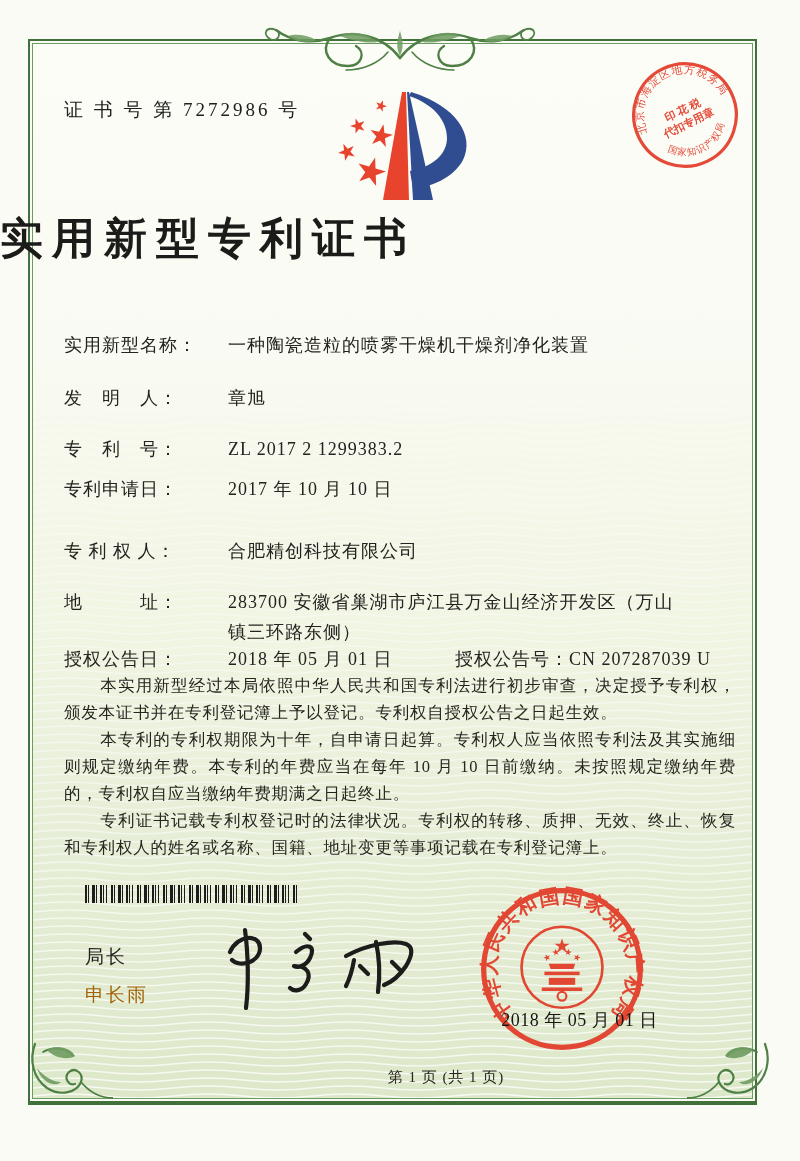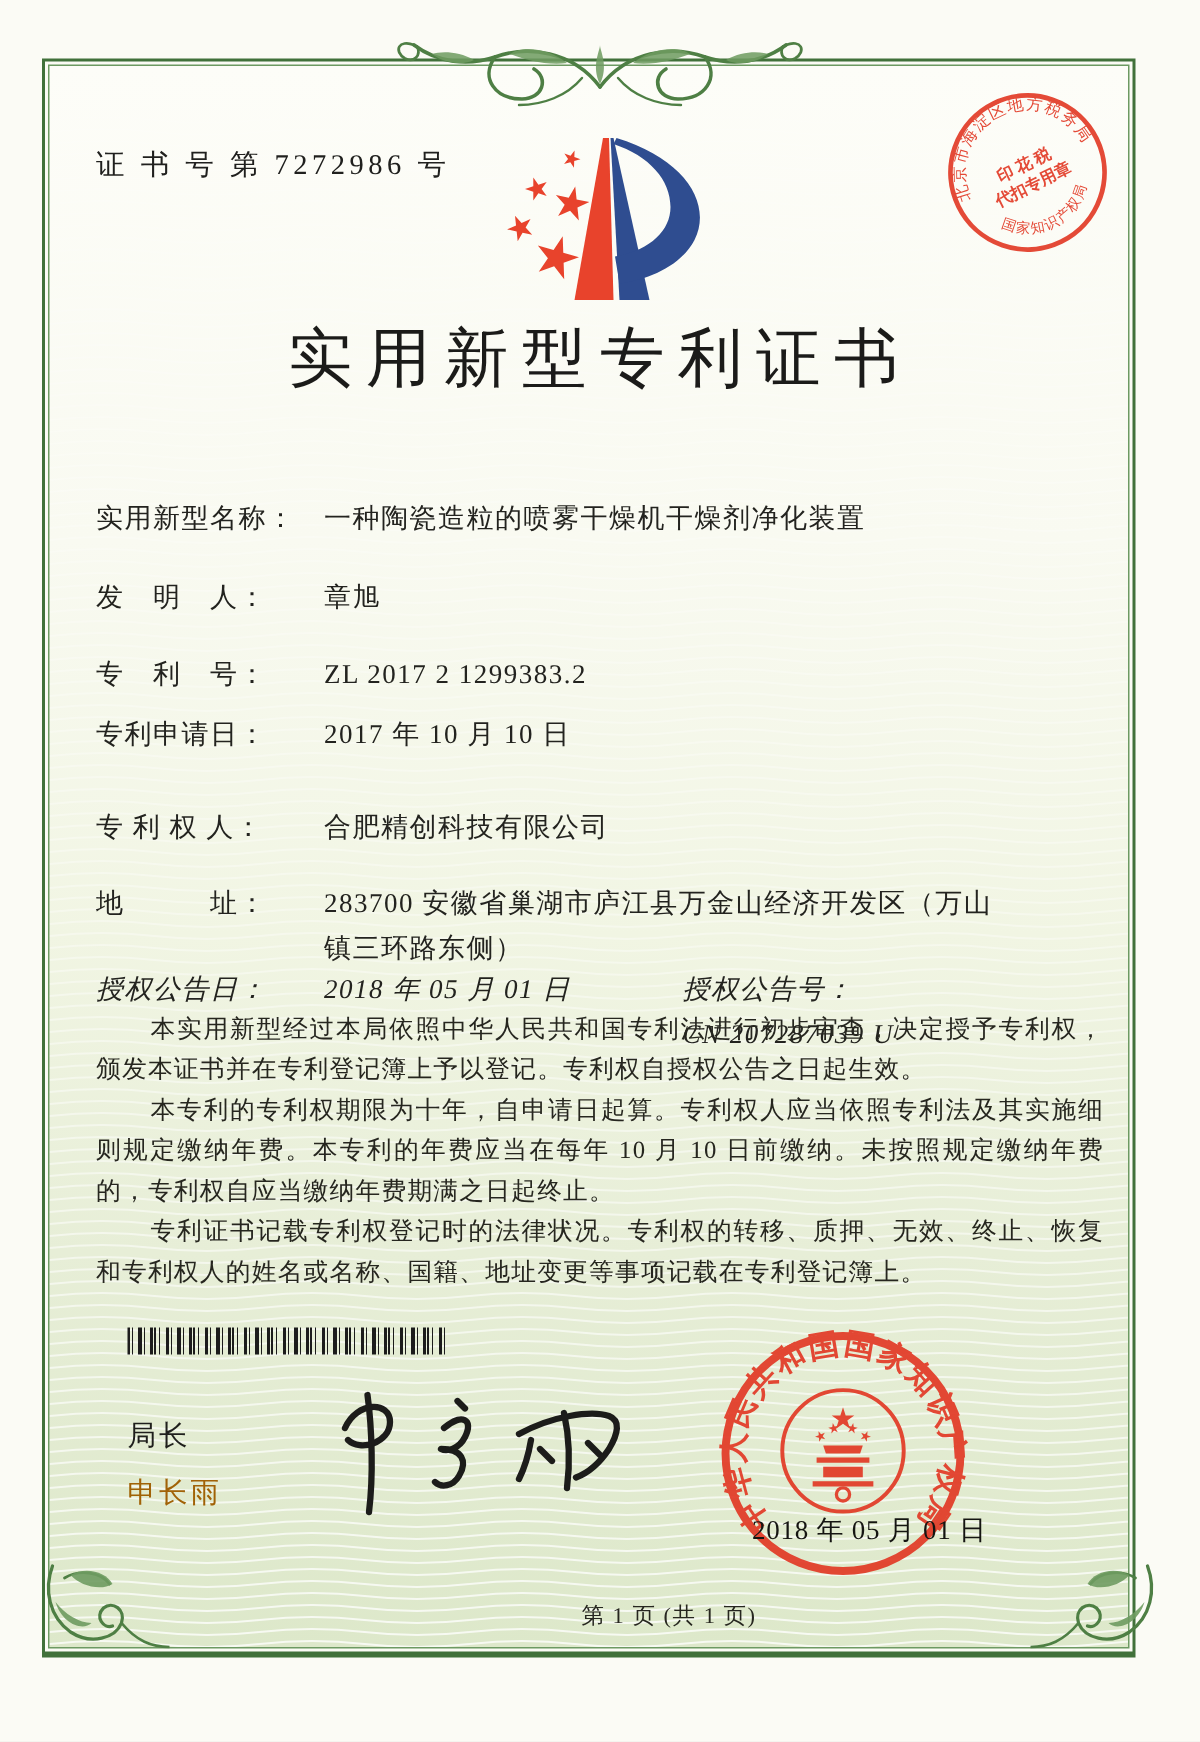--- a/index.html
+++ b/index.html
@@ -12,35 +12,35 @@
   .frame-inner { position:absolute; inset:2px; border:1px solid #6d9a62;
            background:linear-gradient(180deg,#fdfdf8 0%,#f9faf1 30%,#f1f5e3 55%,#e7eed7 75%,#dde8ca 100%); }
   .waves-svg { position:absolute; inset:0; width:100%; height:100%; }
 
   .abs { position:absolute; }
 
   .cert-number { left:64px; top:97px; font-size:19px; letter-spacing:3px; color:#20201e; }
 
   .logo-svg { left:325px; top:86px; width:180px; height:120px; }
 
-  .cert-title { left:0; top:210px; width:800px; text-align:center; font-size:43px; font-weight:normal;
+  .cert-title { left:0; top:210px; width:800px; font-size:43px; font-weight:bold;
                 letter-spacing:9px; color:#1b1b19; }
   .field-row { position:absolute; left:64px; width:672px; display:flex; font-size:18px;
-               letter-spacing:1px; line-height:30px; color:#23231f; }
+               letter-spacing:1px; line-height:30px; color:#23231f;gap:12px; }
   .field-label { flex:0 0 152px; white-space:nowrap; }
   .field-value { flex:1; }
   .row-name    { top:330px; }
   .row-inventor{ top:383px; }
   .row-patno   { top:434px; }
   .row-filing  { top:474px; }
   .row-patentee{ top:536px; }
   .row-address { top:587px; }
   .row-address .field-value { max-width:462px; }
   .row-grant   { top:644px; }
-  .grant-no-group { position:absolute; left:391px; top:0; display:flex; white-space:nowrap;flex-direction:column; }
+  .grant-no-group { position:absolute; left:391px; top:0; display:flex; white-space:nowrap; }
 
   .paragraphs { left:64px; top:672px; width:672px; font-size:16.5px; letter-spacing:0.8px;
                 line-height:27px; color:#26261f; text-align:justify; }
   .paragraphs p { text-indent:2.2em; margin:0; }
 
   .barcode { left:85px; top:885px; width:212px; height:18px;
      background:repeating-linear-gradient(90deg,
        #1c1c1c 0 2px, rgba(0,0,0,0) 2px 3px,
        #1c1c1c 3px 4px, rgba(0,0,0,0) 4px 7px,
        #1c1c1c 7px 10px, rgba(0,0,0,0) 10px 11px,
@@ -196,21 +196,21 @@
     <span class="field-value">2017 年 10 月 10 日</span>
   </div>
   <div class="field-row abs row-patentee">
     <span class="field-label">专 利 权 人：</span>
     <span class="field-value">合肥精创科技有限公司</span>
   </div>
   <div class="field-row abs row-address">
     <span class="field-label">地　　　址：</span>
     <span class="field-value">283700 安徽省巢湖市庐江县万金山经济开发区（万山镇三环路东侧）</span>
   </div>
-  <div class="field-row abs row-grant" style="position:absolute;font-style:italic;">
+  <div class="field-row abs row-grant" style="position:absolute;">
     <span class="field-label">授权公告日：</span>
     <span class="field-value">2018 年 05 月 01 日</span>
     <span class="grant-no-group">
       <span>授权公告号：</span>
       <span>CN 207287039 U</span>
     </span>
   </div>
 
   <div class="abs paragraphs">
     <p>本实用新型经过本局依照中华人民共和国专利法进行初步审查，决定授予专利权，颁发本证书并在专利登记簿上予以登记。专利权自授权公告之日起生效。</p>

